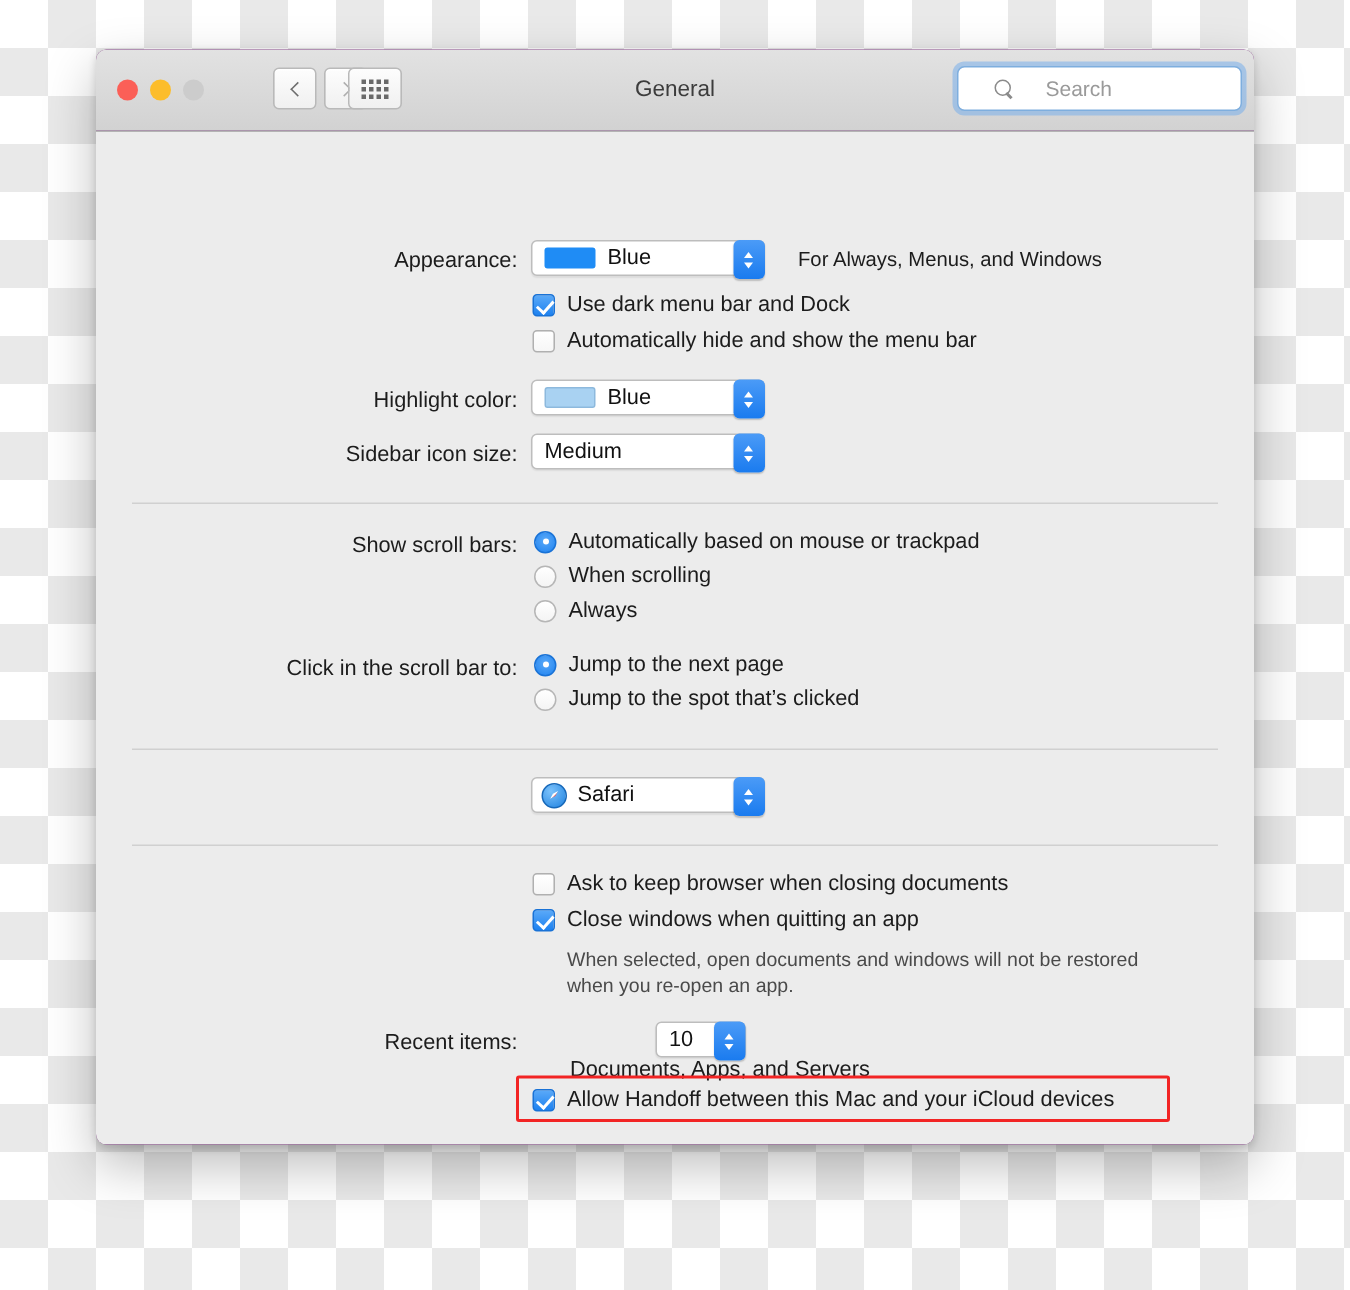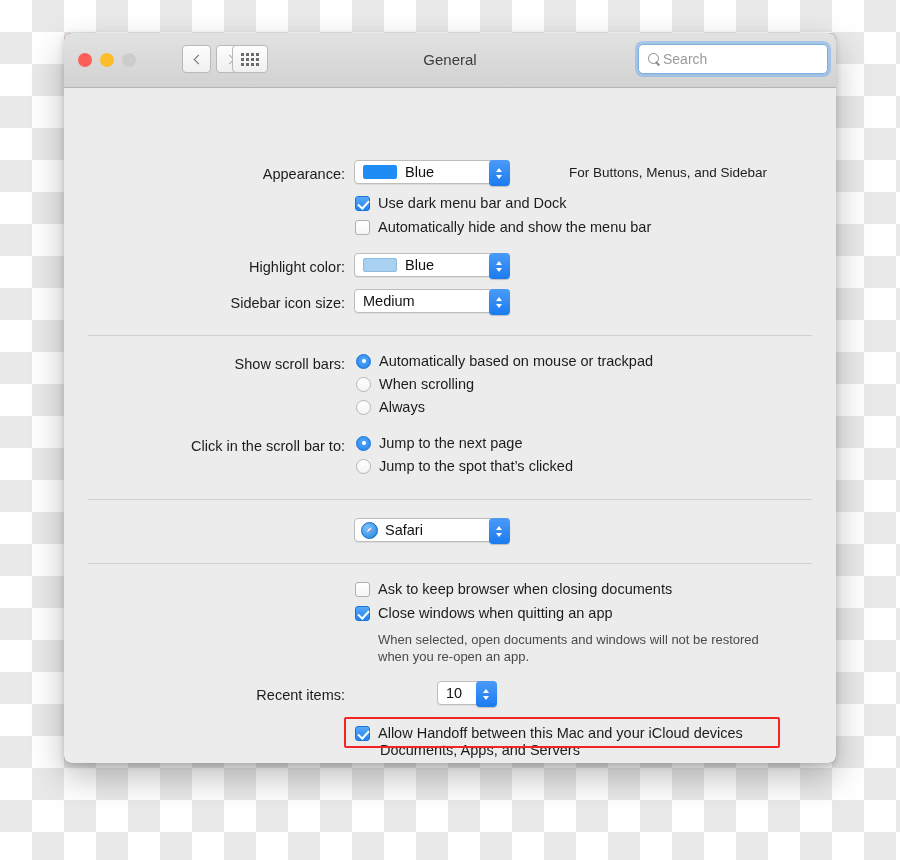--- a/index.html
+++ b/index.html
@@ -75,21 +75,21 @@
     font-size: 15px; color: #3c3c3c;
   }
 
   .searchfield {
     position: absolute; right: 8px; top: 11px;
     width: 190px; height: 30px;
     background: #ffffff;
     border: 1px solid #7eaede;
     border-radius: 5px;
     box-shadow: 0 0 0 3px rgba(120,175,235,0.55);
-    display: flex; align-items: center; padding-left: 9px; gap: 3px;
+    display: flex; align-items: center; padding-left: 24px; gap: 22px;
   }
   .mag { position: relative; width: 12px; height: 12px; flex: none; }
   .mag::before {
     content: ""; position: absolute; left: 0; top: 0;
     width: 9px; height: 9px; border: 1.5px solid #8b8b8b; border-radius: 50%;
   }
   .mag::after {
     content: ""; position: absolute; left: 8px; top: 8px;
     width: 5px; height: 1.5px; background: #8b8b8b; transform: rotate(45deg);
     transform-origin: left center;
@@ -97,21 +97,21 @@
   .searchph { font-size: 14px; color: #9a9a9a; }
 
   
   .content { position: relative; height: 675px; background: #ececec; }
 
   .sep {
     position: absolute; left: 24px; right: 24px;
     height: 1px; background: #d0d0d0;
   }
 
-  .row { position: absolute; display: flex; align-items: center; gap: 37px; }
+  .row { position: absolute; display: flex; align-items: center; }
   .rowlabel {
     position: absolute;
     width: 281px;      
     left: 0;
     text-align: right;
     font-size: 14.5px; color: #1c1c1c;
   }
 
   
   .popup {
@@ -262,21 +262,21 @@
     <div class="rowlabel" style="top:78px;">Appearance:</div>
     <div class="row" style="left:290px; top:72px;">
       <div class="popup" style="width:156px;">
         <span class="swatch strong"></span>
         <span class="ptext">Blue</span>
         <span class="stepper">
           <span class="sarrow up"></span>
             <span class="sarrow down"></span>
         </span>
       </div>
-      <span style="font-size:13.5px;color:#1c1c1c;margin-left:22px;">For Buttons, Menus, and Sidebar</span>
+      <span style="font-size:13.5px;color:#1c1c1c;margin-left:22px;">For Always, Menus, and Windows</span>
     </div>
 
     <div class="cbrow" style="left:291px; top:106px;">
       <span class="cb on"></span>
       <span class="cblabel">Use dark menu bar and Dock</span>
     </div>
     <div class="cbrow" style="left:291px; top:130px;">
       <span class="cb"></span>
       <span class="cblabel">Automatically hide and show the menu bar</span>
     </div>

